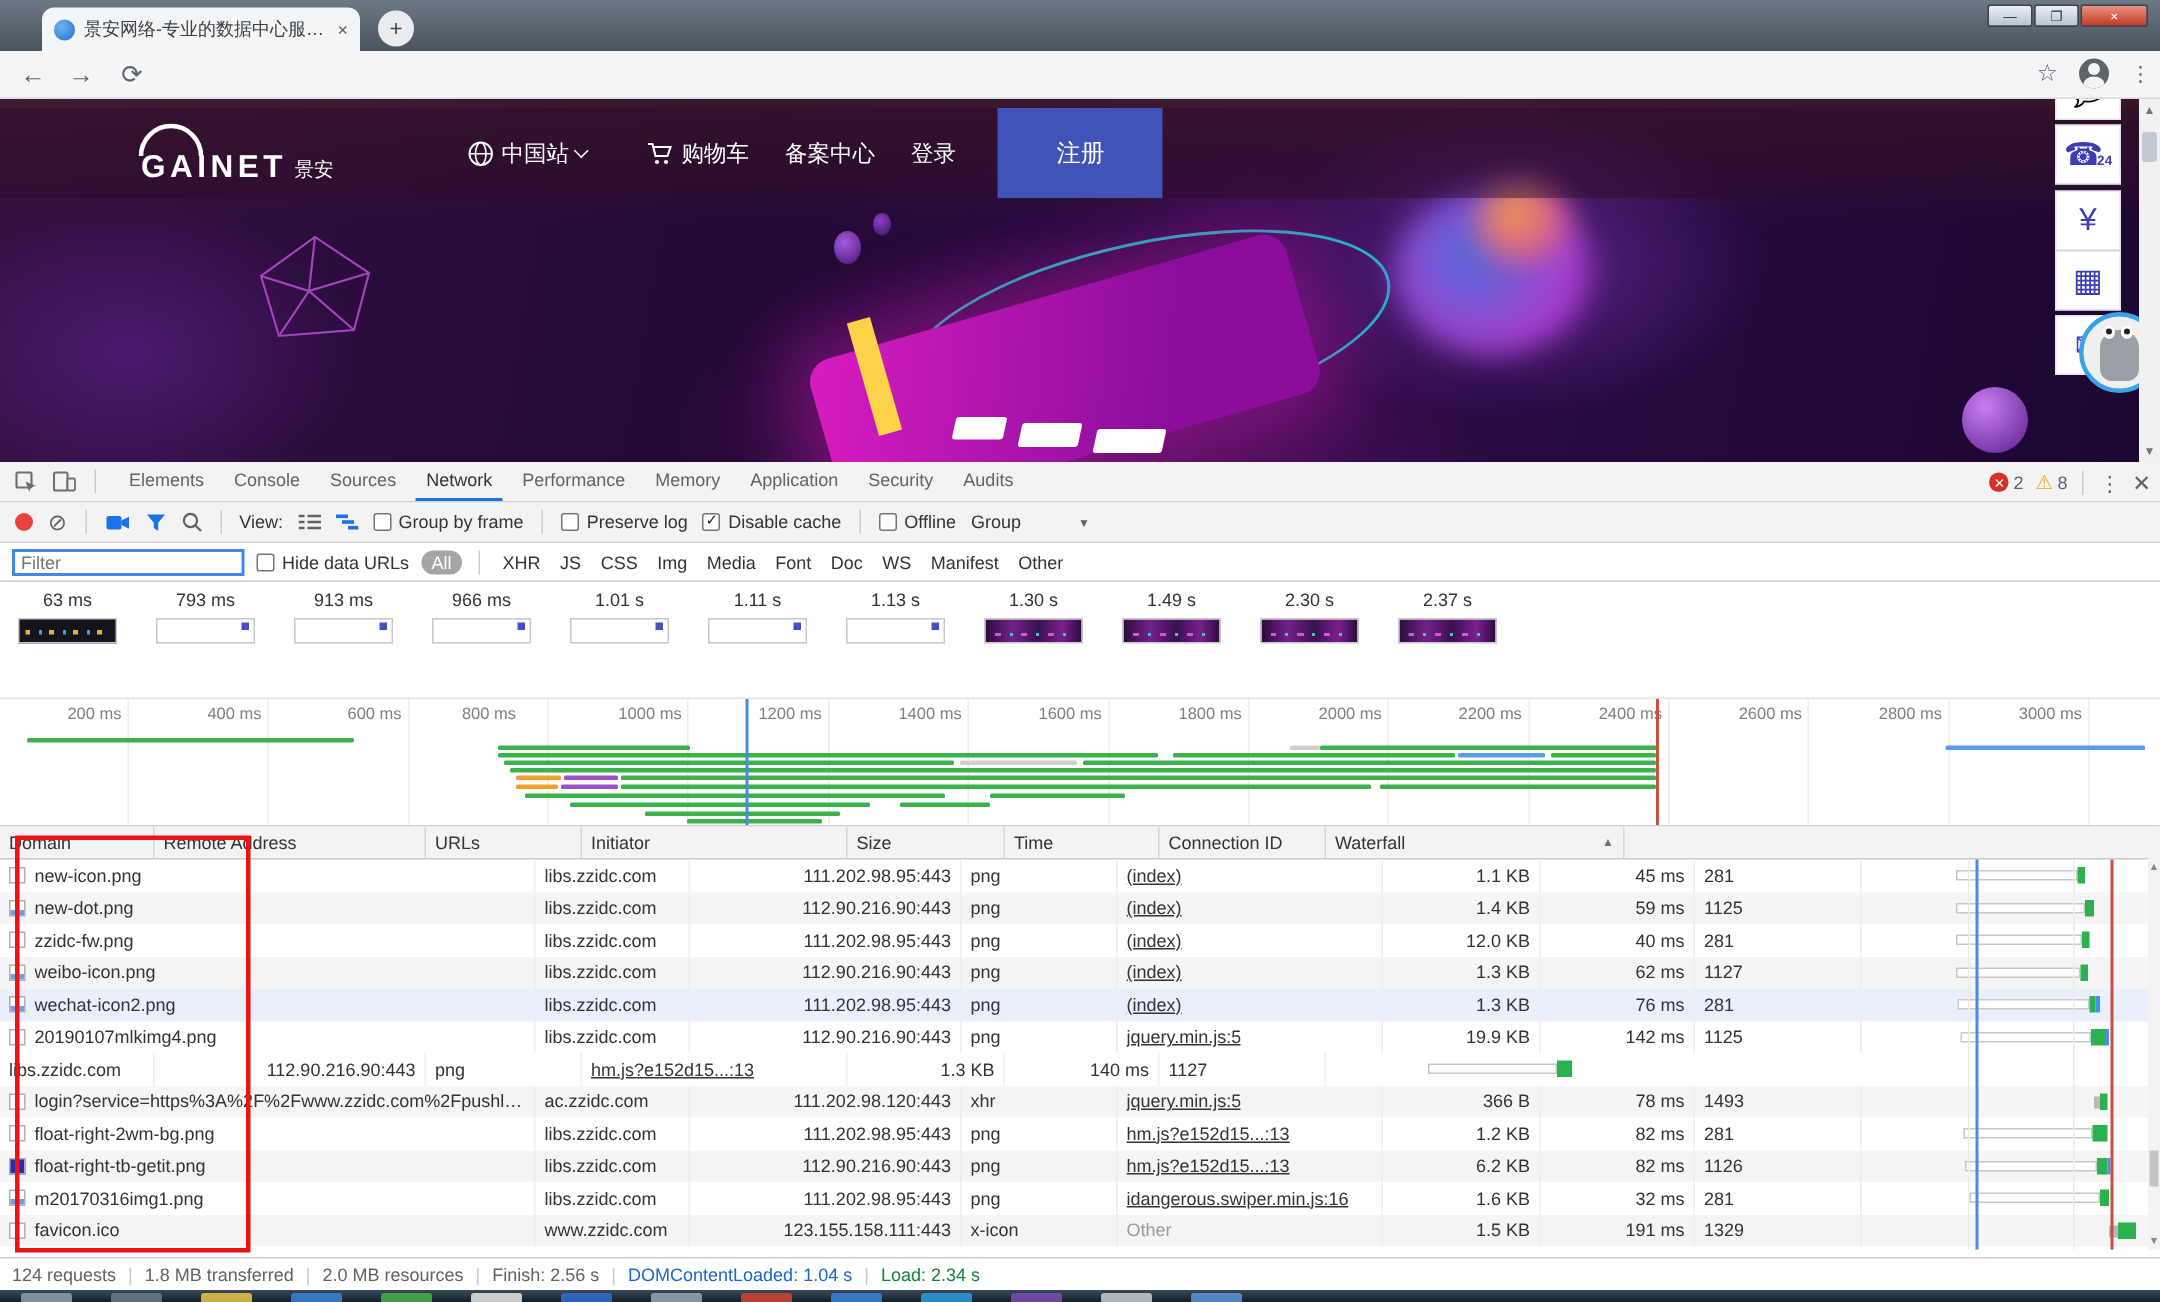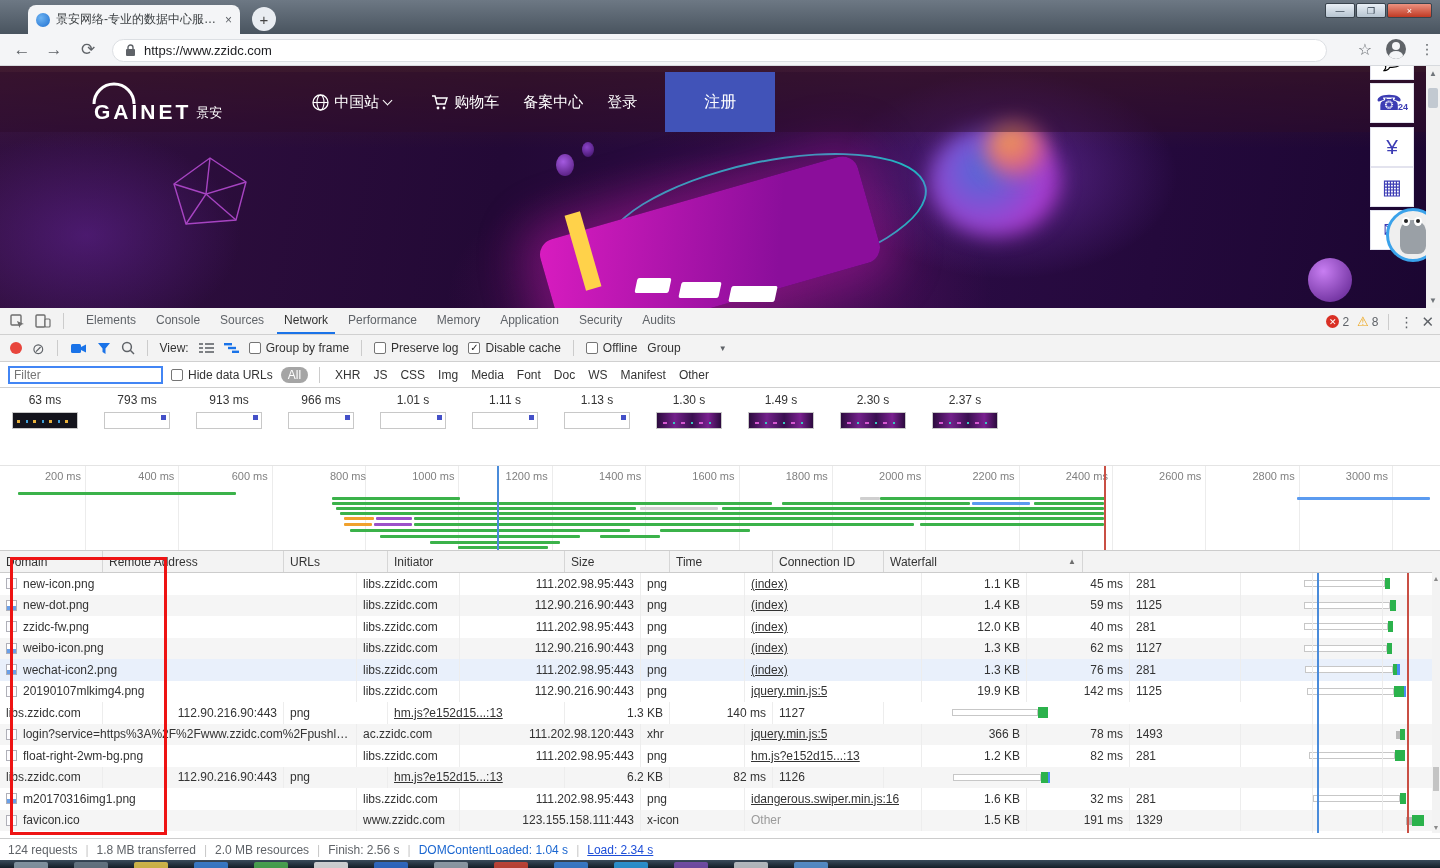--- a/index.html
+++ b/index.html
@@ -160,21 +160,21 @@
   .tscroll{position:absolute;left:1432px;top:243px;width:8px;height:282px;background:#f3f3f3;}
   .tscroll .arr{position:absolute;left:0;width:8px;text-align:center;font-size:7px;color:#8a8a8a;}
   .tscroll .thumb{position:absolute;left:1px;width:6px;height:24px;top:216px;background:#c4c4c4;}
 
   .red-rect{position:absolute;left:10px;top:249px;width:157px;height:278px;border:3px solid #ee1313;z-index:40;pointer-events:none;}
 
   .statusbar{position:absolute;top:838px;left:0;width:1440px;height:22px;background:#fff;border-top:1px solid #ccc;
     display:flex;align-items:center;padding-left:8px;font-size:12px;color:#5f6368;}
   .st-sep{color:#c6c6c6;margin:0 8px;}
   .st-blue{color:#1a66d0;}
-  .st-red{color:#1d4ed8;text-decoration:underline;}
+  .st-red{color:#15803d;}
 
   .taskbar{position:absolute;top:860px;left:0;width:1440px;height:8px;
     background:linear-gradient(#3a4a5a,#141e28);display:flex;align-items:flex-end;gap:26px;padding-left:14px;overflow:hidden;}
   .tb-ico{width:34px;height:6px;border-radius:2px 2px 0 0;opacity:.85;flex:none;}
 </style>
 </head>
 <body>
 
 <div id="root">
 
@@ -189,29 +189,20 @@
       <span class="win-btn">—</span>
       <span class="win-btn">❐</span>
       <span class="win-btn close">×</span>
     </div>
   </div>
 
   <div class="toolbar">
     <span class="nav-ico" style="left:12px">←</span>
     <span class="nav-ico" style="left:44px">→</span>
     <span class="nav-ico" style="left:78px">⟳</span>
-    <div class="omnibox">
-      <span class="lock-icon">
-        <svg width="11" height="13" viewBox="0 0 11 13">
-            <rect x="1" y="5" width="9" height="7" rx="1" fill="#5f6368"></rect>
-            <path d="M3 5 V3.5 a2.5 2.5 0 0 1 5 0 V5" fill="none" stroke="#5f6368" stroke-width="1.4"></path>
-          </svg>
-      </span>
-      <span>https://www.zzidc.com</span>
-    </div>
     <div class="tb-right">
       <span style="font-size:16px">☆</span>
       <span class="avatar-icon"></span>
       <span class="dots">⋮</span>
     </div>
   </div>
 
   <div class="page">
     <div class="banner">
       <svg class="poly-svg" width="84" height="84" viewBox="0 0 84 84">
@@ -457,21 +448,21 @@
       </div>
 
     <div class="overview" id="overview">
         <div class="tick-line" style="left: 85px;"></div>
         <div class="tick-label" style="left: -3px;">200 ms</div>
         <div class="tick-line" style="left: 178.36px;"></div>
         <div class="tick-label" style="left: 90.36px;">400 ms</div>
         <div class="tick-line" style="left: 271.72px;"></div>
         <div class="tick-label" style="left: 183.72px;">600 ms</div>
         <div class="tick-line" style="left: 365.08px;"></div>
-        <div class="tick-label" style="left: 282px;">800 ms</div>
+        <div class="tick-label" style="left: 260px;">800 ms</div>
         <div class="tick-line" style="left: 458.44px;"></div>
         <div class="tick-label" style="left: 370.44px;">1000 ms</div>
         <div class="tick-line" style="left: 551.8px;"></div>
         <div class="tick-label" style="left: 463.8px;">1200 ms</div>
         <div class="tick-line" style="left: 645.16px;"></div>
         <div class="tick-label" style="left: 557.16px;">1400 ms</div>
         <div class="tick-line" style="left: 738.52px;"></div>
         <div class="tick-label" style="left: 650.52px;">1600 ms</div>
         <div class="tick-line" style="left: 831.88px;"></div>
         <div class="tick-label" style="left: 743.88px;">1800 ms</div>
@@ -692,20 +683,24 @@
           </div>
           <div class="cell r" style="width: 105px;">1.2 KB</div>
           <div class="cell r" style="width: 103px;">82 ms</div>
           <div class="cell" style="width: 111px;">281</div>
           <div class="cell wf-cell" style="width: 191px;">
             <div class="wf-wait" style="left: 68px; width: 86px;"></div>
             <div class="wf-seg g" style="left: 154px; width: 10px;"></div>
           </div>
         </div>
         <div class="nrow z">
+          <div class="cell" style="width: 357px;">
+            <span class="fileicon blue"></span>
+            <span class="txt">float-right-tb-getit.png</span>
+          </div>
           <div class="cell" style="width: 103px;">libs.zzidc.com</div>
           <div class="cell r" style="width: 181px;">112.90.216.90:443</div>
           <div class="cell" style="width: 104px;">png</div>
           <div class="cell" style="width: 177px;">
             <span class="init-link">hm.js?e152d15...:13</span>
           </div>
           <div class="cell r" style="width: 105px;">6.2 KB</div>
           <div class="cell r" style="width: 103px;">82 ms</div>
           <div class="cell" style="width: 111px;">1126</div>
           <div class="cell wf-cell" style="width: 191px;">

